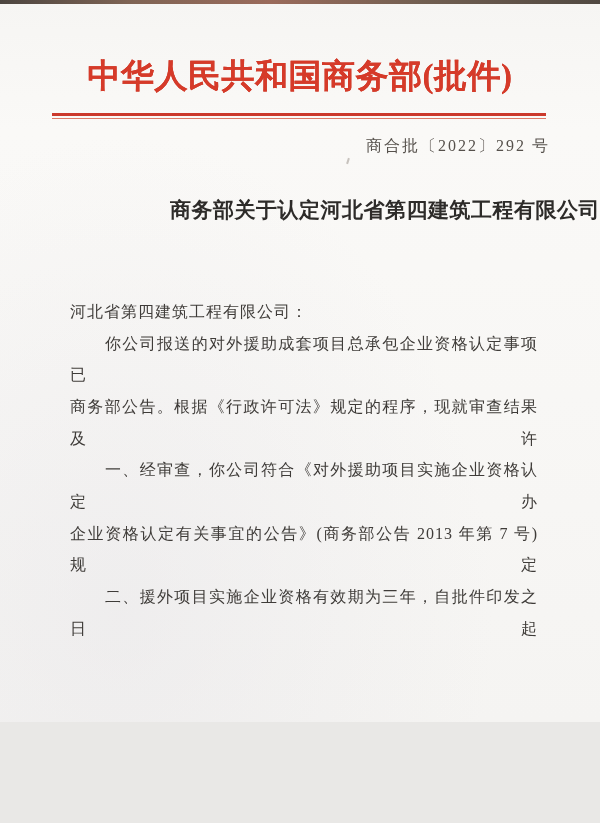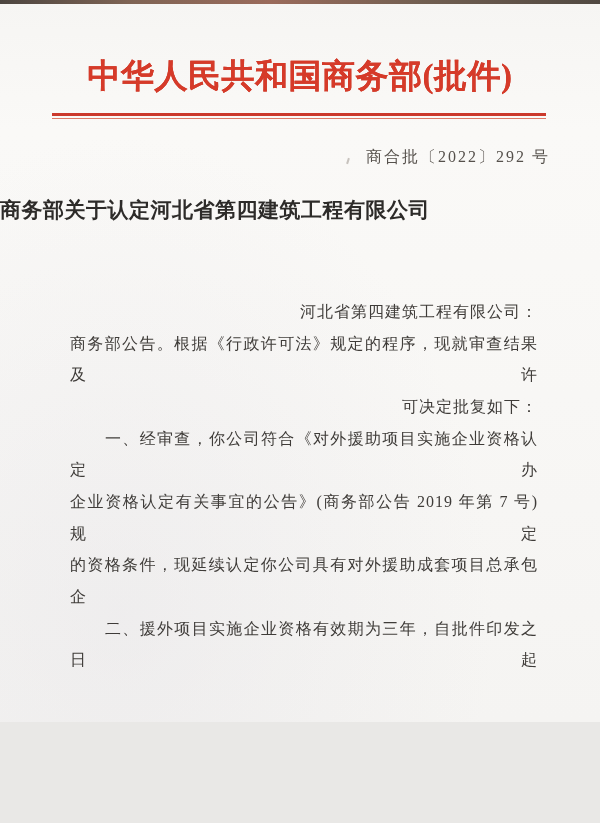--- a/index.html
+++ b/index.html
@@ -27,44 +27,43 @@
     font-size: 33px; font-weight: 700;
     letter-spacing: 0.5px;
     color: #d63a29;
     text-shadow: 0 0 .4px #c22f1f;
     white-space: nowrap;
   }
   .header-rule { position: absolute; top: 113px; left: 52px; right: 54px; }
   .header-rule .rule-thick { height: 3px; background: #cb392c; }
   .header-rule .rule-thin  { height: 1px; background: #dd7a68; margin-top: 2px; }
   .doc-number {
-    position: absolute; top: 147px; right: 50px;
+    position: absolute; top: 136px; right: 50px;
     font-size: 16px; letter-spacing: 2px;
     color: #56514c;
     white-space: nowrap;
   }
   .subject-title {
     position: absolute; top: 190px; left: 0; right: 0;
-    text-align: left;
+    text-align: right;
     font-size: 21px; font-weight: 700;
     letter-spacing: 0.5px;
     color: #2d2b29;
     line-height: 40px;
     white-space: nowrap;
   }
   .body-text {
     position: absolute; top: 296px; left: 70px; right: 62px;
     font-size: 16px;
     color: #3f3c39;
     letter-spacing: 1px;
   }
   .bline {
     line-height: 31.65px;
     white-space: nowrap;
-    text-align: right;
   }
   .bline.fill {
     white-space: normal;
     text-align: justify;
     text-align-last: justify;
     text-justify: inter-character;
   }
   .bline.indent { text-indent: 35px; }
   .footer-rule { position: absolute; top: 767px; left: 52px; right: 53px; }
   .footer-rule .rule-thin  { height: 1px; background: #dd8070; }
@@ -99,25 +98,24 @@
   <div class="doc-number">商合批〔2022〕292 号</div>
 
   <div class="pen-mark"></div>
 
   <div class="subject-title">
     <div>商务部关于认定河北省第四建筑工程有限公司</div>
   </div>
 
   <div class="body-text">
     <div class="bline">河北省第四建筑工程有限公司：</div>
+    <div class="bline fill indent">你公司报送的对外援助成套项目总承包企业资格认定事项已</div>
     <div class="bline fill">商务部公告。根据《行政许可法》规定的程序，现就审查结果及许</div>
-    <div class="bline">可决定批复如下：</div>
     <div class="bline fill indent">一、经审查，你公司符合《对外援助项目实施企业资格认定办</div>
-    <div class="bline fill">企业资格认定有关事宜的公告》(商务部公告 2019 年第 7 号)规定</div>
-    <div class="bline fill">的资格条件，现延续认定你公司具有对外援助成套项目总承包企</div>
+    <div class="bline fill">企业资格认定有关事宜的公告》(商务部公告 2013 年第 7 号)规定</div>
     <div class="bline fill indent">二、援外项目实施企业资格有效期为三年，自批件印发之日起</div>
 
   </div>
 
   <div class="footer-rule">
     <div class="rule-thin"></div>
     <div class="rule-thick"></div>
   </div>
 
   <div class="bleedthrough-1"></div>

